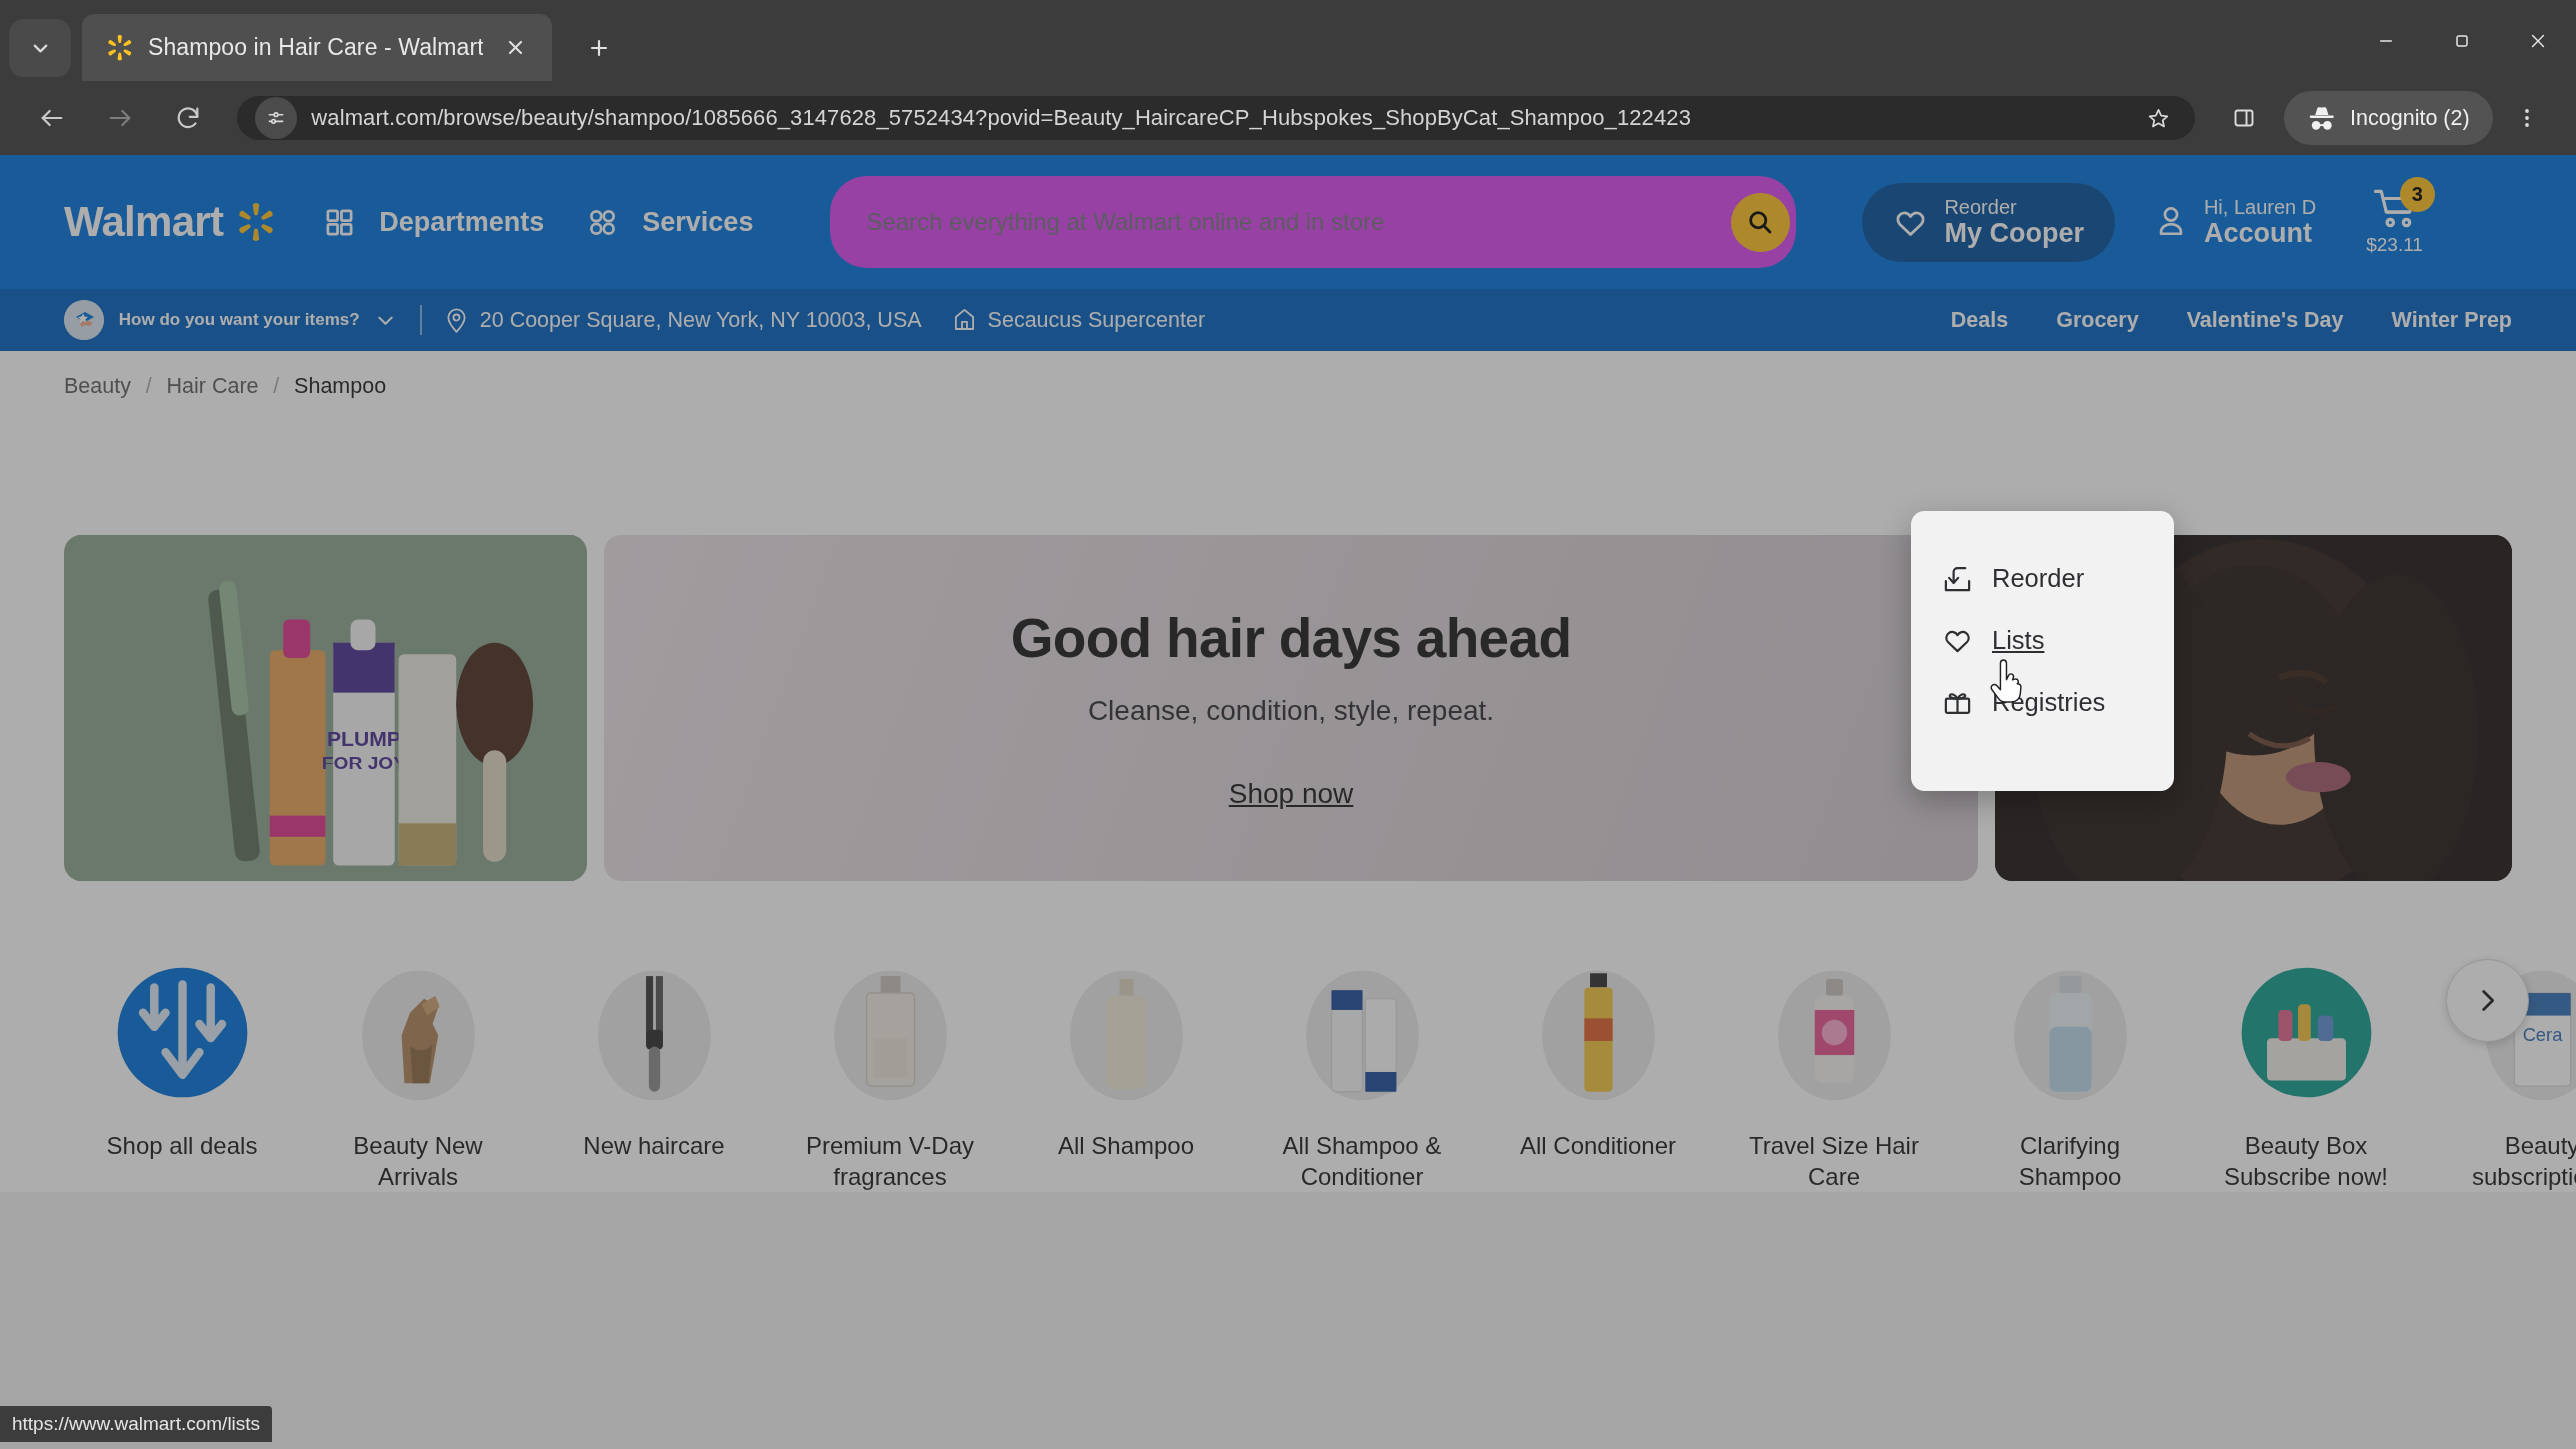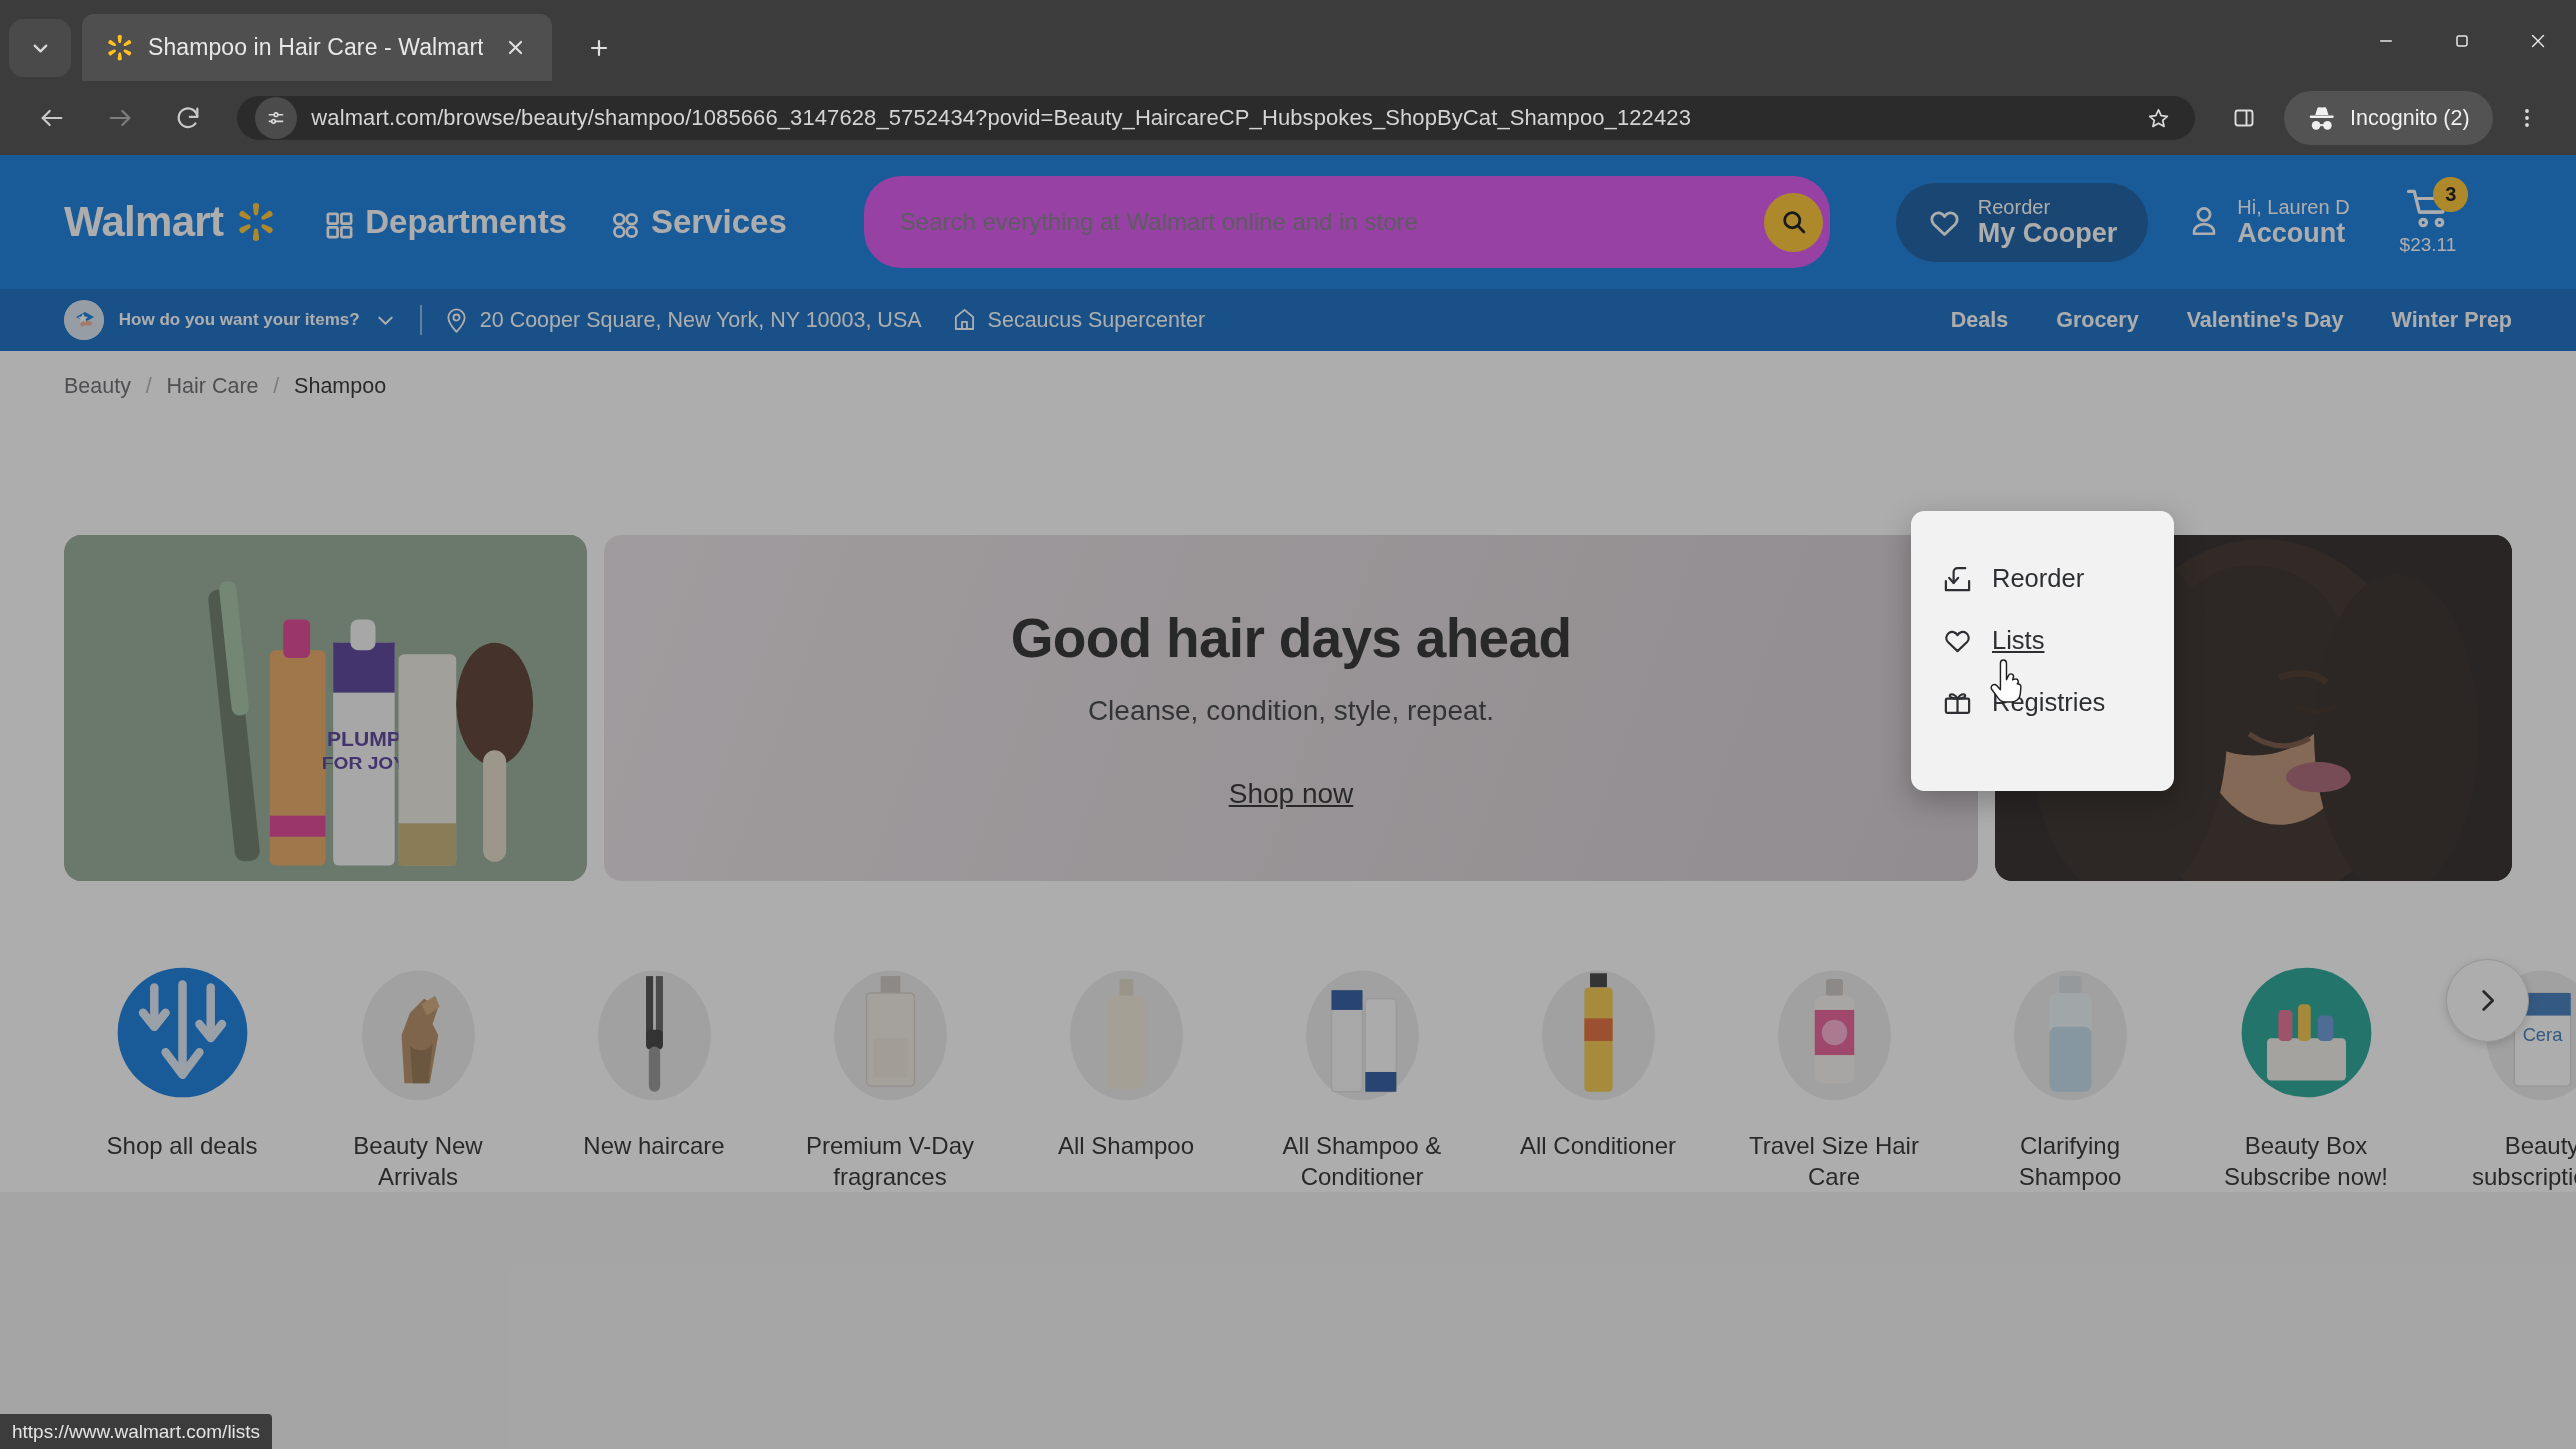--- a/index.html
+++ b/index.html
@@ -71,21 +71,21 @@
 
   
   #page { position:relative; width:2576px; height:1295px; background:#f2f2f2; overflow:hidden; }
 
   
   #wm-header { height:134px; background:#0071dc; display:flex; align-items:center; padding:0 64px; gap:0; }
   #wm-logo { display:flex; align-items:center; gap:12px; flex:none; margin-right:47px; }
   #wm-logo .wordmark { color:#fff; font-size:42px; font-weight:700; letter-spacing:-0.7px; }
   .spark { width:42px; height:42px; position:relative; flex:none; }
 
-  .hdr-link { display:flex; align-items:flex-end; gap:10px; color:#fff; font-size:33px; font-weight:700; flex:none; margin-right:43px; }
+  .hdr-link { display:flex; align-items:flex-end; gap:24px; color:#fff; font-size:27px; font-weight:700; flex:none; margin-right:43px; }
   .hdr-link .ico { width:31px; height:31px; flex:none; }
 
   #search-wrap { flex:1; max-width:966px; height:92px; background:#d946ef; border-radius:37px; display:flex; align-items:center; padding:0 6.7px 0 36px; margin:0 34px; }
   #search-input { flex:1; border:none; outline:none; background:transparent; font-size:24px; color:#2e2f32; font-family:"Liberation Sans", sans-serif; }
   #search-input::placeholder { color:#74767c; }
   #search-btn { width:59px; height:59px; border-radius:50%; background:#ffc220; border:none; display:flex; align-items:center; justify-content:center; flex:none; cursor:pointer; }
   #search-btn svg { width:28px; height:28px; color:#000; }
 
   #reorder-pill {
     height:79px; border-radius:40px; background:#004f9a; display:flex; align-items:center;
@@ -165,21 +165,21 @@
     z-index:60; padding:36px 0 0 0;
   }
   .menu-item { display:flex; align-items:center; gap:19px; padding:0 0 0 31px; height:62px; cursor:pointer; }
   .menu-item .ico { width:31px; height:31px; color:#2e2f32; flex:none; }
   .menu-item .txt { font-size:25.5px; color:#2e2f32; }
   .menu-item.hovered .txt { text-decoration:underline; }
   #menu-cursor { position:absolute; left:1986px; top:504px; width:42px; height:50px; z-index:70; }
 
   
   #status-bar {
-    position:absolute; left:0; bottom:0; height:36px; background:#3c3c3c; color:#e4e4e4;
+    position:absolute; left:0; bottom:8px; height:36px; background:#3c3c3c; color:#e4e4e4;
     font-size:19px; display:flex; align-items:center; padding:0 12px; z-index:80;
     border-top-right-radius:4px;
   }
 </style>
 </head>
 <body>
 
 <div id="browser-chrome">
 
   <div id="tabstrip">

